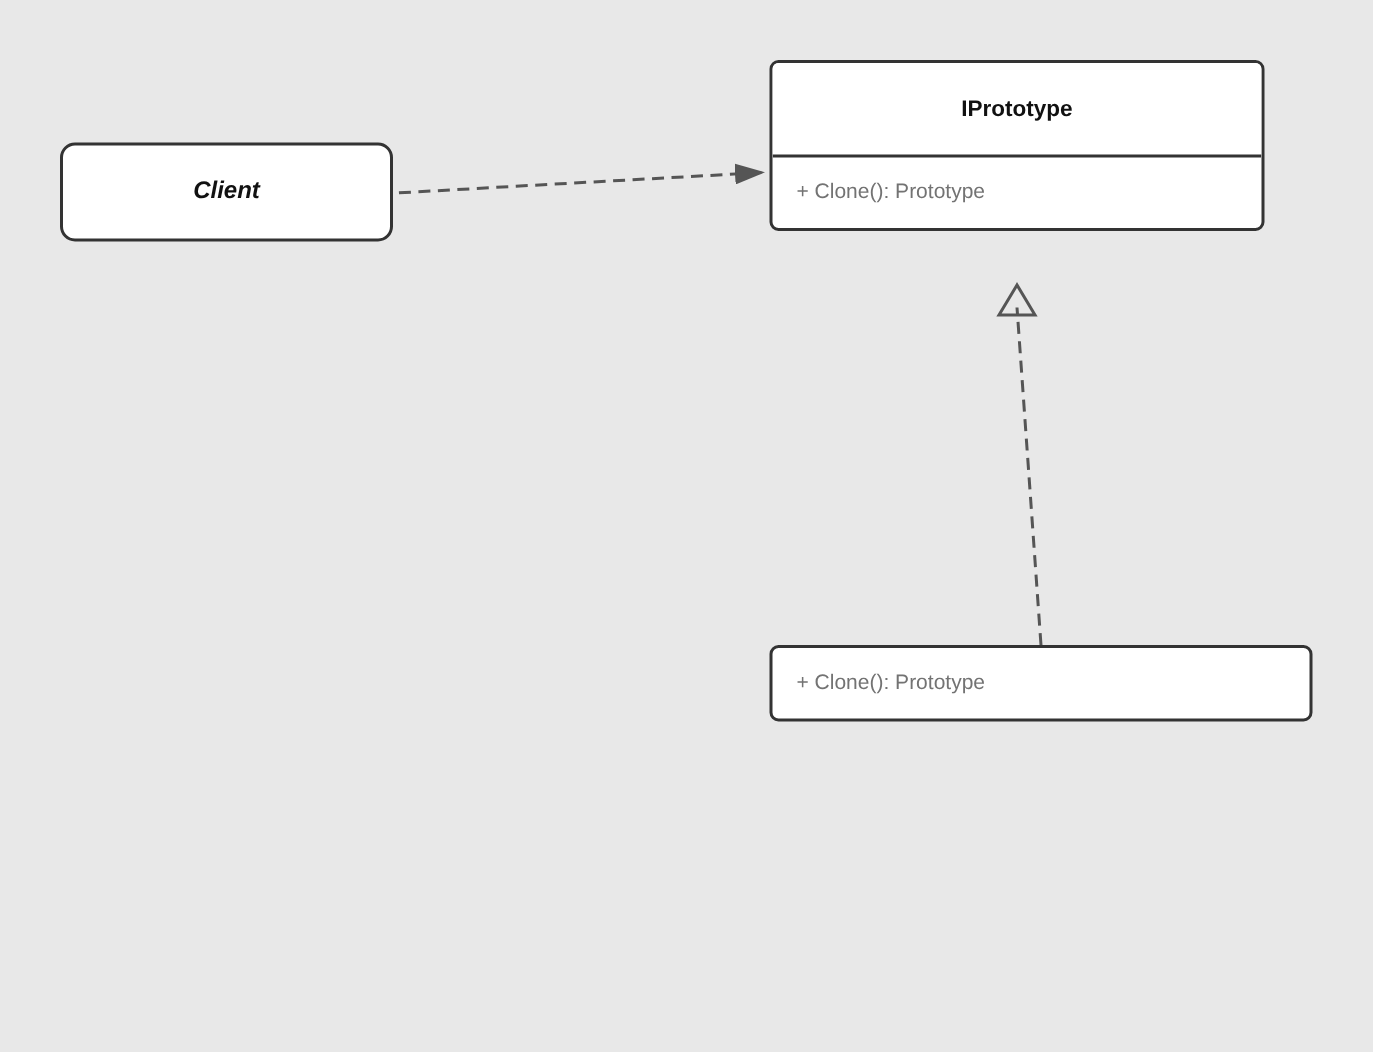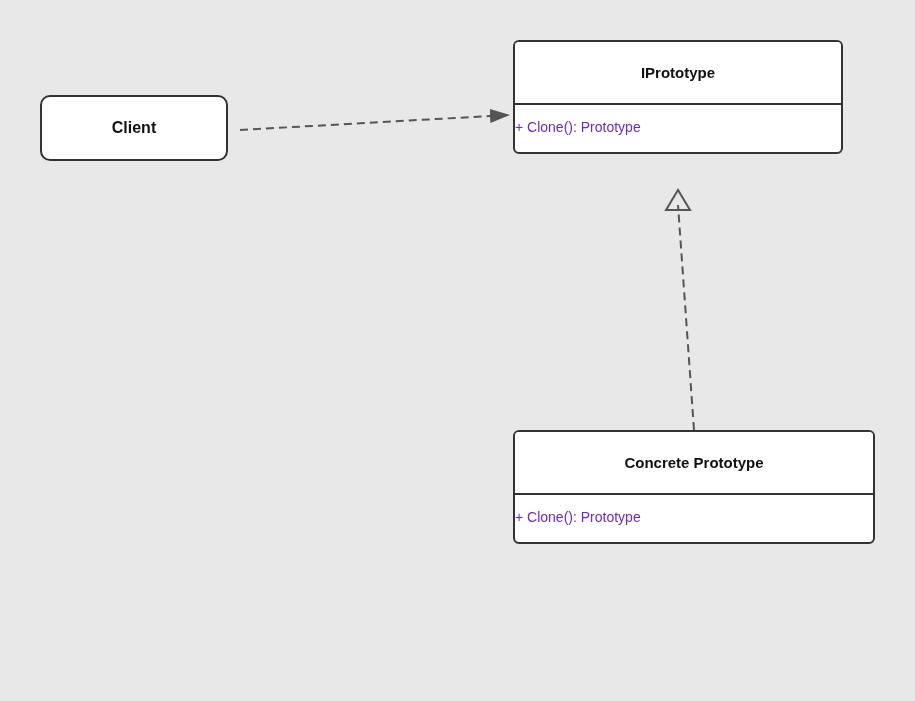--- a/index.html
+++ b/index.html
@@ -39,42 +39,43 @@
       background: #fff;
       border-bottom: 2px solid #333;
       text-align: center;
       font-weight: bold;
       font-size: 15px;
       padding: 22px 16px;
       color: #111;
     }
 
     .uml-box-section {
-      padding: 12px 0;
+      padding: 12px 16px;
       font-size: 14px;
-      color: #6d28d9;
+      color: #737373;
       border-bottom: 1px solid #333;
       min-height: 40px;
     }
 
     .uml-box-section:last-child {
       border-bottom: none;
     }
 
     .uml-box-section p {
       margin-bottom: 2px;
       line-height: 1.5;
     }
 
     
     .client-box {
       left: 40px;
       top: 95px;
-      width: 188px;
+      width: 222px;
       border-radius: 10px;
+      font-style: italic;
     }
 
     .client-box .client-label {
       text-align: center;
       font-weight: bold;
       font-size: 16px;
       padding: 22px 16px;
       color: #111;
     }
 
@@ -117,19 +118,18 @@
   </div>
 
   <div class="uml-box iprototype-box" style="left:513px; top:40px; width:330px;">
     <div class="uml-box-header">IPrototype</div>
     <div class="uml-box-section">
       <p>+ Clone(): Prototype</p>
     </div>
   </div>
 
   <div class="uml-box concrete-box" style="left:513px; top:430px; width:362px;">
-    <div class="uml-box-header">Concrete Prototype</div>
     <div class="uml-box-section">
       <p>+ Clone(): Prototype</p>
     </div>
   </div>
 
 </div>
 
 </body></html>

